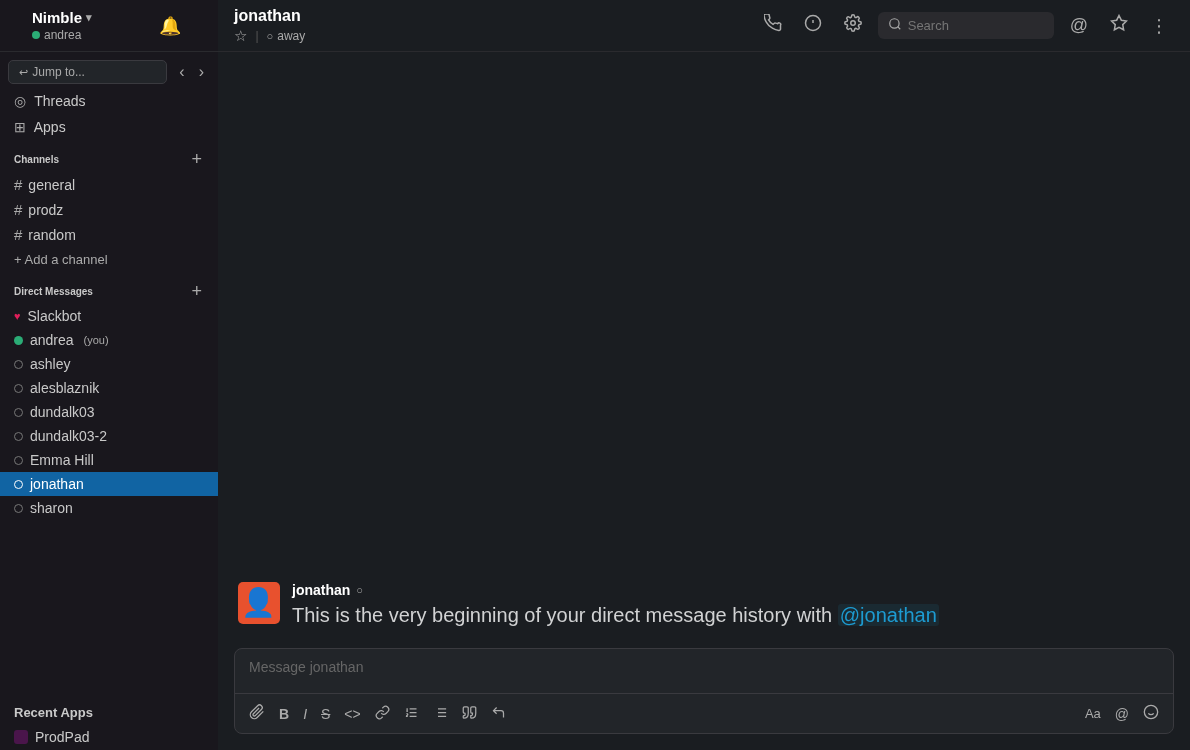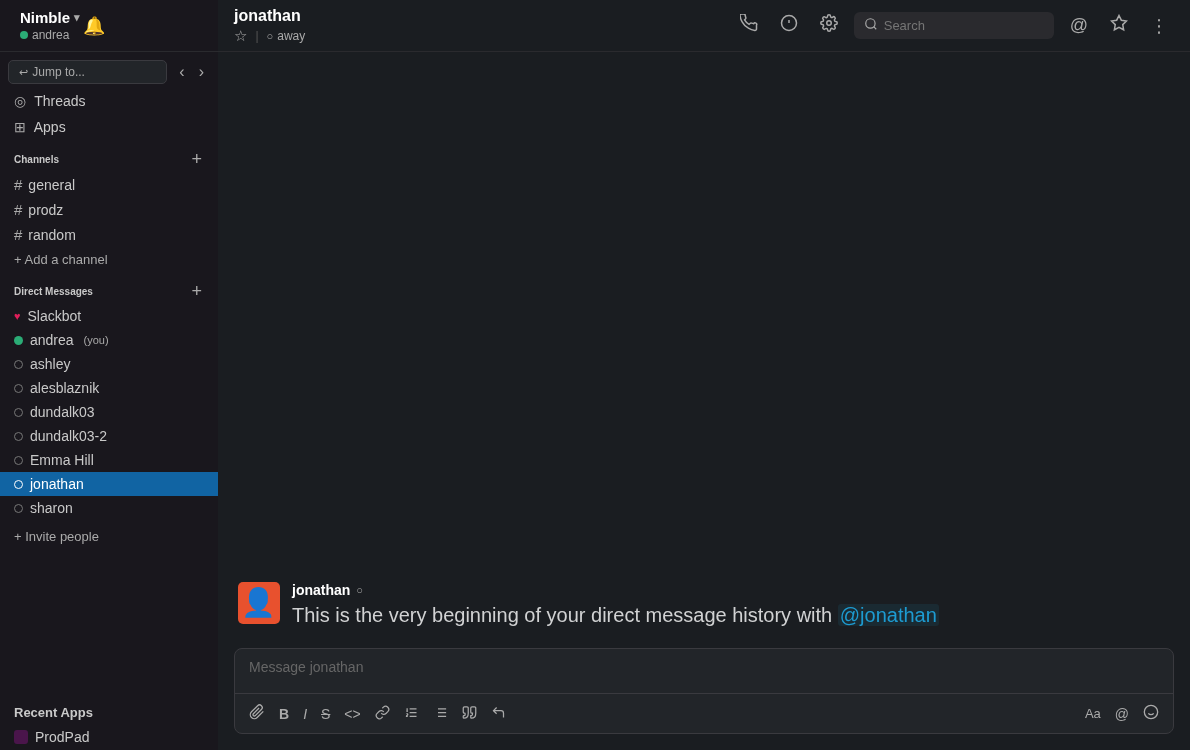--- a/index.html
+++ b/index.html
@@ -21,22 +21,22 @@
       background: #19171d;
       display: flex;
       flex-direction: column;
       height: 750px;
       overflow: hidden;
     }
 
     .sidebar-header {
       display: flex;
       align-items: center;
-      justify-content: flex-start;
-      padding: 10px 20px;
+      justify-content: space-between;
+      padding: 10px 32px;
       height: 52px;
       border-bottom: 1px solid #2a2a2e;
     }
 
     .workspace-name {
       display: flex;
       align-items: center;
       gap: 4px;
       font-weight: 700;
       font-size: 15px;
@@ -291,21 +291,21 @@
       border-radius: 4px;
     }
 
     .search-box {
       display: flex;
       align-items: center;
       background: #2a2a2e;
       border-radius: 6px;
       padding: 5px 10px;
       gap: 6px;
-      width: 200px;
+      width: 176px;
     }
 
     .search-box input {
       background: none;
       border: none;
       outline: none;
       color: #aaa;
       font-size: 13px;
       width: 140px;
     }
@@ -538,23 +538,20 @@
   </div>
   <div class="dm-item active">
     <span class="dm-dot dm-dot-hollow" style="border-color:#fff;"></span>
     <span>jonathan</span>
   </div>
   <div class="dm-item">
     <span class="dm-dot dm-dot-hollow"></span>
     <span>sharon</span>
   </div>
 
-  <div class="invite-people">
-    <span>+ Invite people</span>
-  </div>
 
   <div class="recent-apps-section">
     <span class="recent-apps-title">Recent Apps</span>
   </div>
   <div class="recent-app-item">
     <span class="app-icon-square"></span>
     <span>ProdPad</span>
   </div>
 
 </div>

